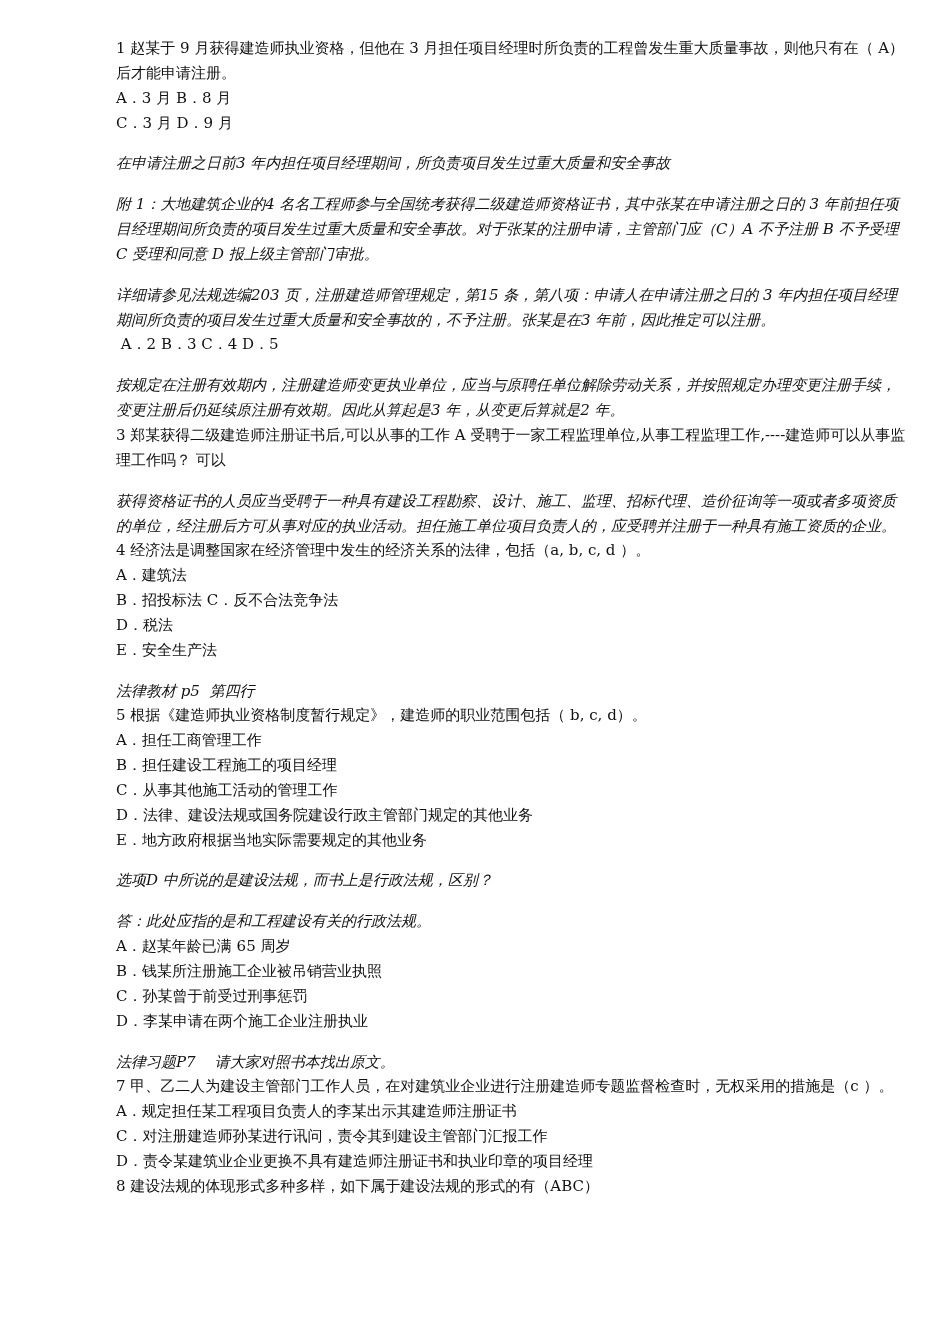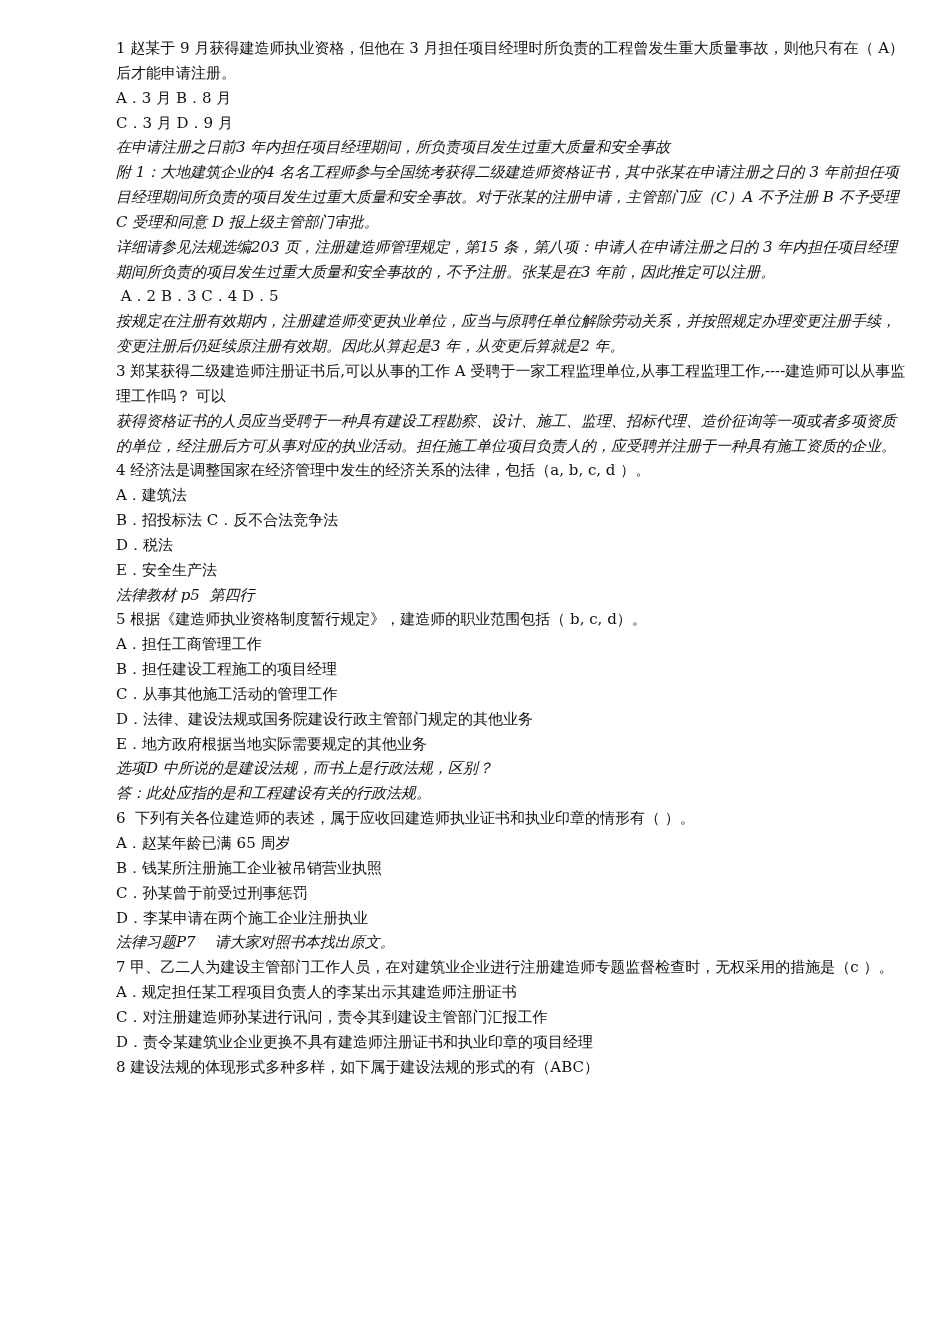--- a/index.html
+++ b/index.html
@@ -3,21 +3,21 @@
   <meta charset="utf-8">
   <style>
     html, body { margin: 0; padding: 0; background: #ffffff; }
     body { width: 950px; height: 1344px; position: relative; overflow: hidden; }
     .page {
       position: absolute; left: 116px; top: 36px; width: 792px;
       font-family: "DejaVu Serif", "Liberation Serif", serif;
       font-size: 15px; line-height: 24.85px; color: #111111;
     }
     .line { display: block; white-space: pre-wrap; word-break: break-all; }
-    .italic { font-style: italic; }
+    .italic { font-style: italic; margin-top: 16px; }
     .question { }
     .option { }
   </style>
 </head>
 <body>
 
 <div class="page">
   <span class="line question">1 赵某于 9 月获得建造师执业资格，但他在 3 月担任项目经理时所负责的工程曾发生重大质量事故，则他只有在（ A）后才能申请注册。</span>
   <span class="line option">A．3 月 B．8 月</span>
   <span class="line option">C．3 月 D．9 月</span>
@@ -40,21 +40,20 @@
 
   <span class="line question">5 根据《建造师执业资格制度暂行规定》，建造师的职业范围包括（ b, c, d）。</span>
   <span class="line option">A．担任工商管理工作</span>
   <span class="line option">B．担任建设工程施工的项目经理</span>
   <span class="line option">C．从事其他施工活动的管理工作</span>
   <span class="line option">D．法律、建设法规或国务院建设行政主管部门规定的其他业务</span>
   <span class="line option">E．地方政府根据当地实际需要规定的其他业务</span>
   <span class="line italic">选项D 中所说的是建设法规，而书上是行政法规，区别？</span>
   <span class="line italic">答：此处应指的是和工程建设有关的行政法规。</span>
 
-  <span class="line question">6  下列有关各位建造师的表述，属于应收回建造师执业证书和执业印章的情形有（ ）。</span>
   <span class="line option">A．赵某年龄已满 65 周岁</span>
   <span class="line option">B．钱某所注册施工企业被吊销营业执照</span>
   <span class="line option">C．孙某曾于前受过刑事惩罚</span>
   <span class="line option">D．李某申请在两个施工企业注册执业</span>
   <span class="line italic">法律习题P7    请大家对照书本找出原文。</span>
 
   <span class="line question">7 甲、乙二人为建设主管部门工作人员，在对建筑业企业进行注册建造师专题监督检查时，无权采用的措施是（c ）。</span>
   <span class="line option">A．规定担任某工程项目负责人的李某出示其建造师注册证书</span>
   <span class="line option">C．对注册建造师孙某进行讯问，责令其到建设主管部门汇报工作</span>
   <span class="line option">D．责令某建筑业企业更换不具有建造师注册证书和执业印章的项目经理</span>

